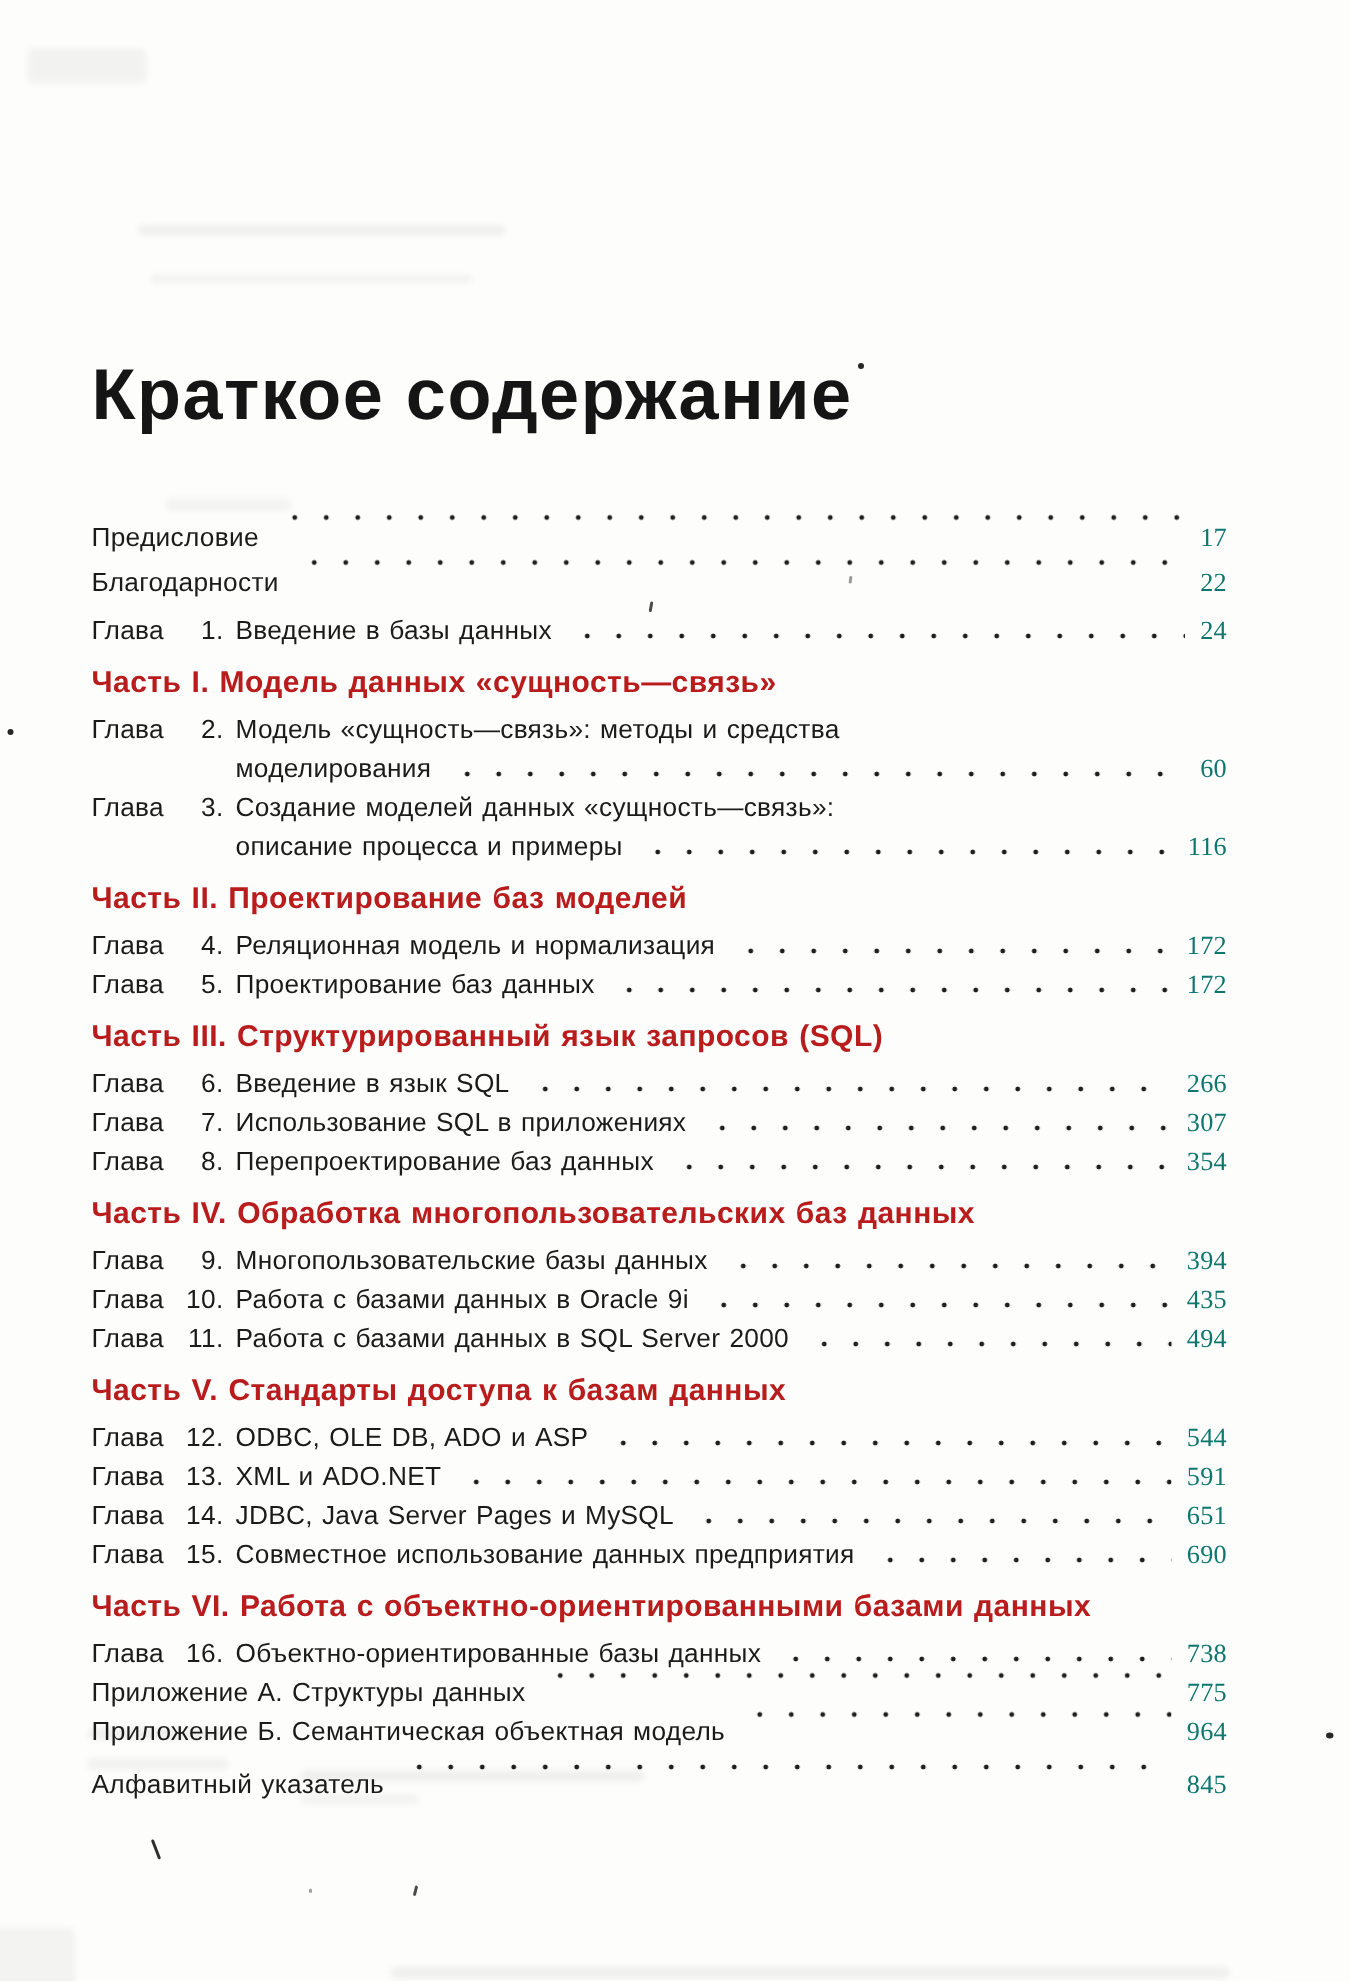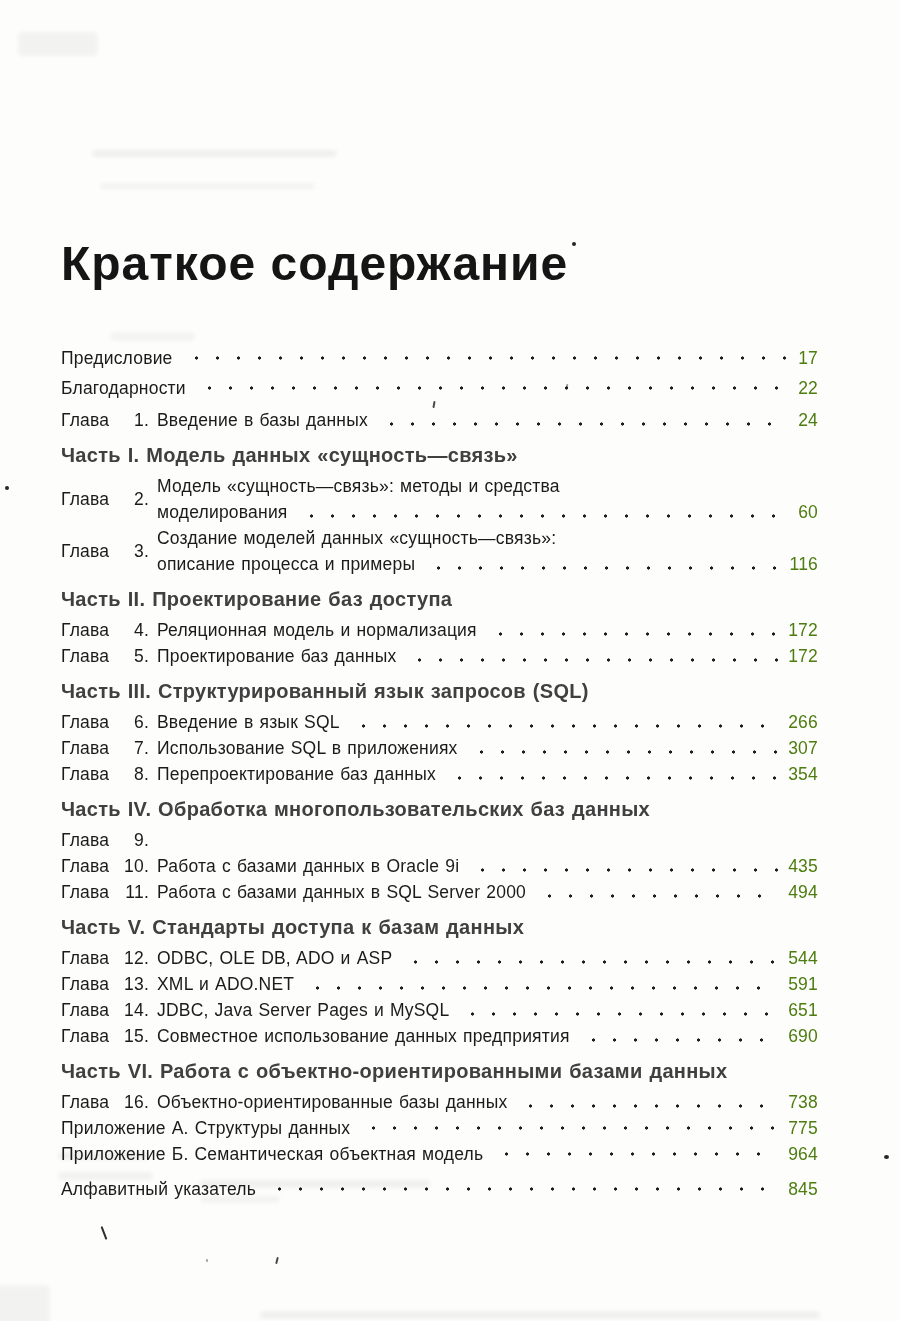--- a/index.html
+++ b/index.html
@@ -30,34 +30,34 @@
   
   .toc {
     position: absolute;
     left: 61px;
     top: 343px;
     width: 757px;
     font-size: 17.5px;
     letter-spacing: 0.2px;
     word-spacing: 1px;
   }
-  .toc .row { display: flex; align-items: center; line-height: 26px; }
+  .toc .row { display: flex; align-items: flex-start; line-height: 26px; }
   .toc .row:nth-child(1),
   .toc .row:nth-child(2) { line-height: 30px; }
   .toc .row:nth-child(3) { margin-top: 4px; }
   .toc .row:last-child { margin-top: 9px; }
 
   .row-part {
     display: block !important;
     margin-top: 9px;
     margin-bottom: 5px;
     font-weight: 700;
     font-size: 20px;
     letter-spacing: 0.3px;
-    color: #404040;
+    color: #b91c1c;
     white-space: nowrap;
   }
 
   .row-chapter { align-items: center; }
   .chap-label {
     flex: none;
     width: 88px;
     display: flex;
     justify-content: space-between;
     line-height: 26px;
@@ -69,21 +69,21 @@
 
   .leader {
     flex: 1 1 auto;
     height: 4px;
     margin: 0 10px 0 9px;
     background-image: radial-gradient(circle, #1e1e1e 1.35px, rgba(0,0,0,0) 1.85px);
     background-size: 21px 4px;
     background-repeat: repeat-x;
     background-position: 4px bottom;
   }
-  .pg { color: #4d7c0f; }
+  .pg { color: #0f766e; font-family: Liberation Serif, serif; }
 
   
   .artifact { position: absolute; pointer-events: none; }
   .smear { background: #000; opacity: 0.05; border-radius: 4px; filter: blur(2px); }
   .speck { background: #262626; border-radius: 50%; }
   .tick  { background: #4a4a4a; border-radius: 1px; }
 </style>
 </head>
 <body>
 
@@ -160,21 +160,21 @@
     <span class="chap-body">
           <div class="cline">Создание моделей данных «сущность—связь»:</div>
           <div class="cline cl-flex">
             <span class="ct">описание процесса и примеры</span>
             <span class="leader"></span>
             <span class="pg">116</span>
           </div>
         </span>
   </div>
       <div class="row row-part">
-    <span class="part-label">Часть II. Проектирование баз доступа</span>
+    <span class="part-label">Часть II. Проектирование баз моделей</span>
   </div>
       <div class="row row-chapter">
     <span class="chap-label">
       <span class="chap-word">Глава</span>
       <span class="chap-num">4.</span>
     </span>
     <span class="chap-body">
           <div class="cline cl-flex">
             <span class="ct">Реляционная модель и нормализация</span>
             <span class="leader"></span>
@@ -238,20 +238,27 @@
         </span>
   </div>
       <div class="row row-part">
     <span class="part-label">Часть IV. Обработка многопользовательских баз данных</span>
   </div>
       <div class="row row-chapter">
     <span class="chap-label">
       <span class="chap-word">Глава</span>
       <span class="chap-num">9.</span>
     </span>
+    <span class="chap-body">
+          <div class="cline cl-flex">
+            <span class="ct">Многопользовательские базы данных</span>
+            <span class="leader"></span>
+            <span class="pg">394</span>
+          </div>
+        </span>
   </div>
       <div class="row row-chapter">
     <span class="chap-label">
       <span class="chap-word">Глава</span>
       <span class="chap-num">10.</span>
     </span>
     <span class="chap-body">
           <div class="cline cl-flex">
             <span class="ct">Работа с базами данных в Oracle 9i</span>
             <span class="leader"></span>

